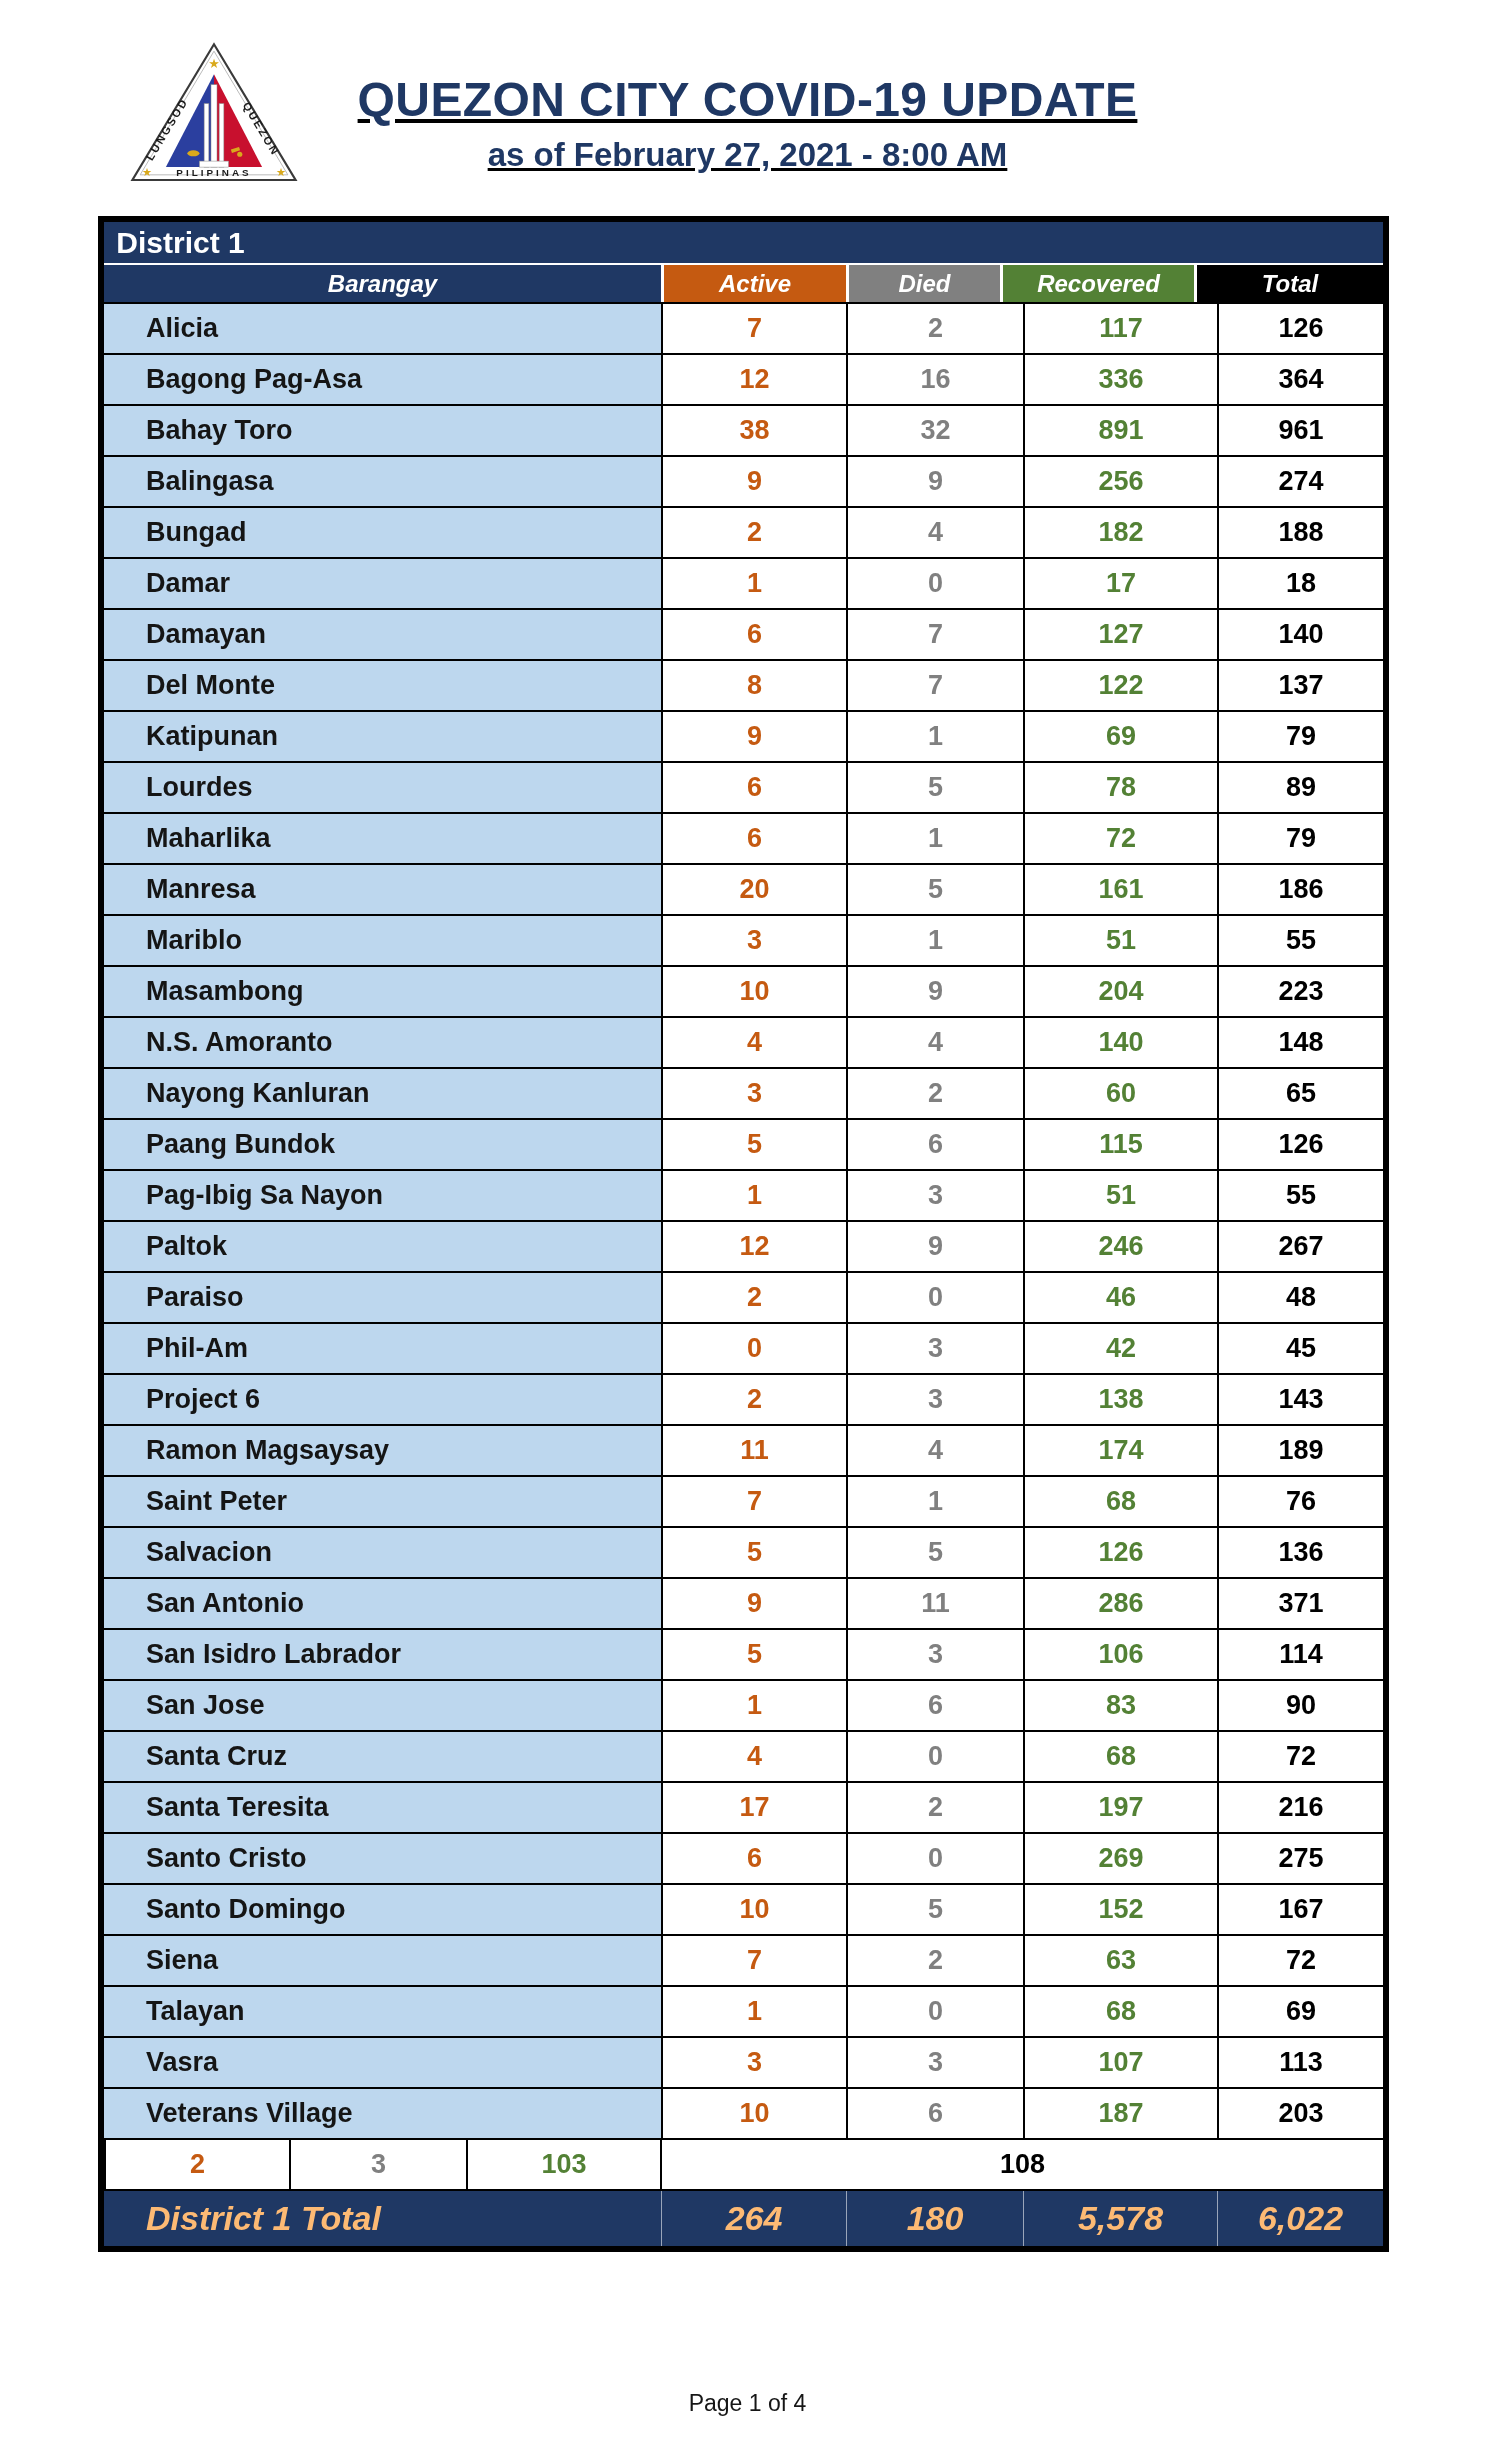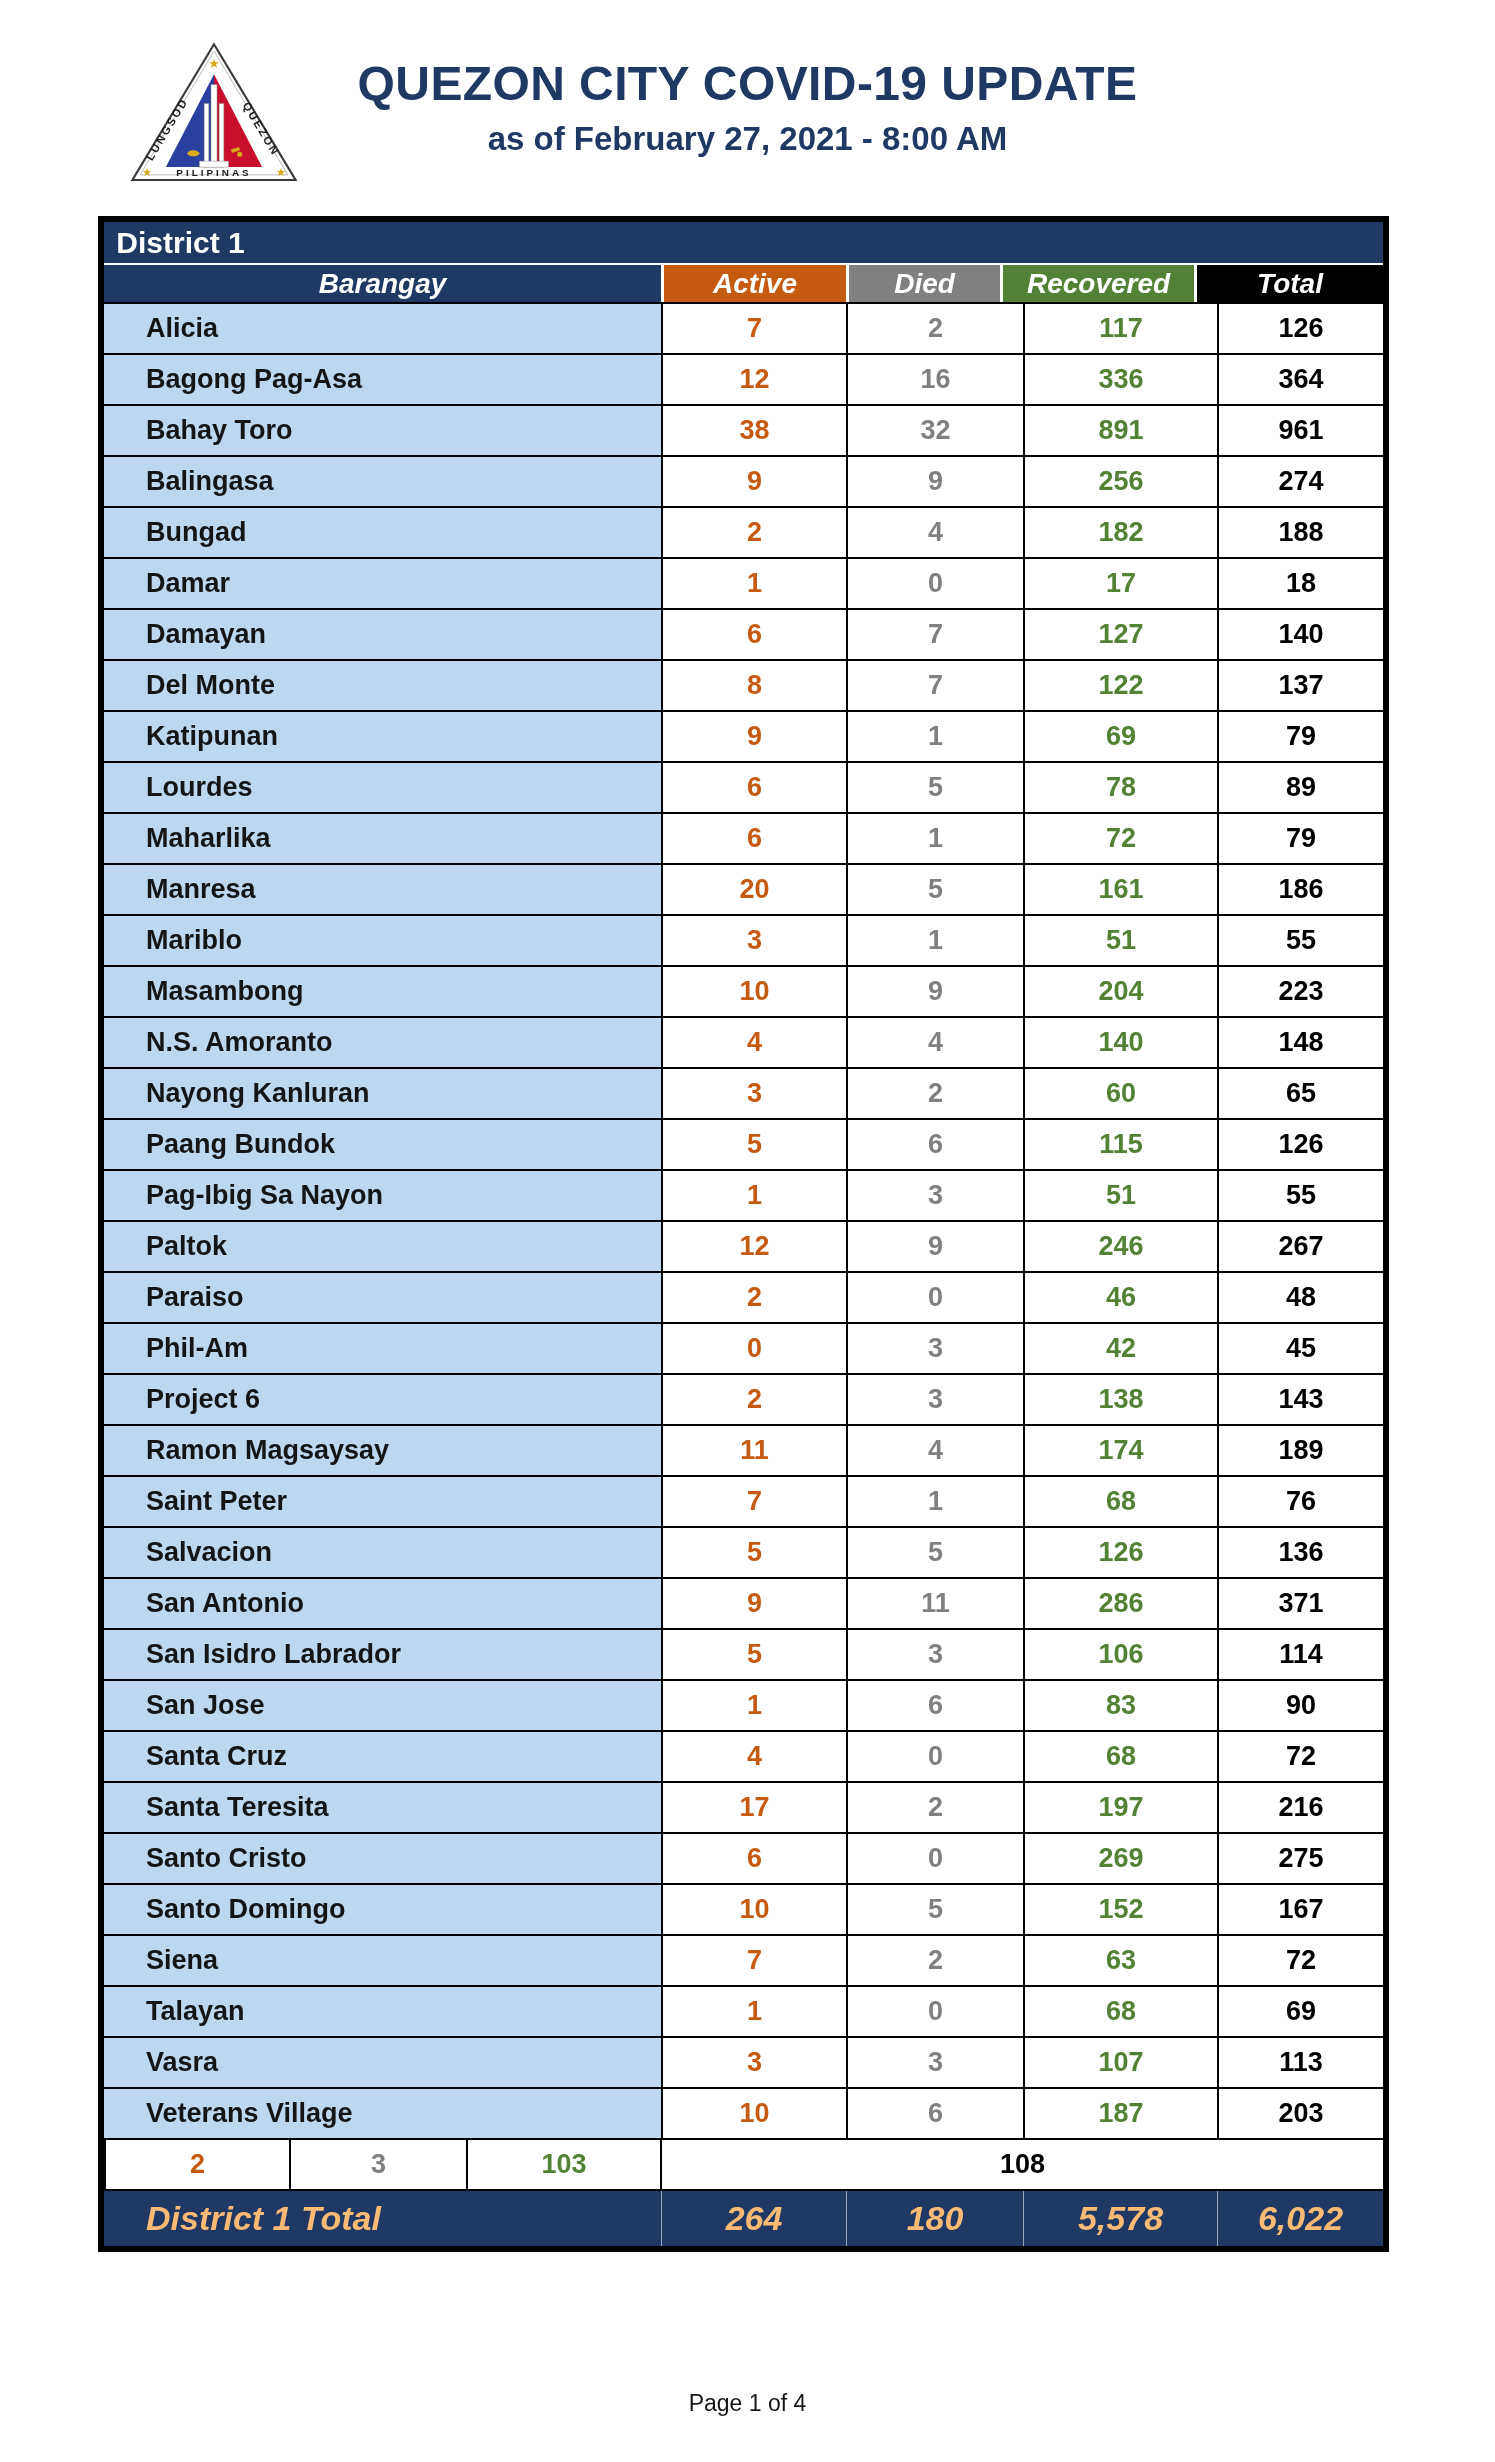--- a/index.html
+++ b/index.html
@@ -7,32 +7,32 @@
     --died_gray:#808080; --recovered_green:#538135; --total_black:#000000;
     --ink:#111111;
   }
   *{margin:0;padding:0;box-sizing:border-box;}
   html,body{background:#ffffff;}
   body{font-family:"Liberation Sans","DejaVu Sans",sans-serif;}
   .page{position:relative;width:1495px;height:2462px;background:#fff;overflow:hidden;}
 
   
   .logo{position:absolute;left:128px;top:40px;width:172px;height:146px;}
-  .title-block{position:absolute;left:0;top:56px;width:100%;text-align:center;}
+  .title-block{position:absolute;left:0;top:72px;width:100%;text-align:center;text-decoration:underline;}
   .title{font-size:48px;font-weight:700;color:var(--navy);letter-spacing:0.4px;line-height:56px;}
   .subtitle{font-size:33px;font-weight:700;color:var(--navy);margin-top:7px;line-height:40px;}
 
   
   .covid-table{position:absolute;left:98px;top:216px;width:1291px;border:6.2px solid #000;background:#fff;}
   .district-band{height:43px;background:var(--navy);border-bottom:2.6px solid #fff;
     display:flex;align-items:center;padding-left:12.3px;text-align:center;}
   .district-band .label{color:#fff;font-size:30px;font-weight:700;}
   .hdr-row{display:flex;height:39px;border-bottom:2.6px solid #000;background:#fff;}
   .hdr-cell{display:flex;align-items:center;justify-content:center;
-    color:#fff;font-size:28px;font-weight:700;font-style:italic;}
+    color:#fff;font-size:24px;font-weight:700;font-style:italic;}
   .hdr-cell.c-name{width:557px;background:var(--navy);}
   .hdr-cell.c-active{width:185px;background:var(--active_orange);border-left:3.5px solid #fff;}
   .hdr-cell.c-died{width:154px;background:var(--died_gray);border-left:3.5px solid #fff;}
   .hdr-cell.c-recovered{width:194px;background:var(--recovered_green);border-left:3.5px solid #fff;}
   .hdr-cell.c-total{flex:1;background:var(--total_black);border-left:3.5px solid #fff;}
 
   .rows .t-row{display:flex;height:51px;border-bottom:2.2px solid #000;}
   .t-cell{display:flex;align-items:center;justify-content:center;
     font-size:27px;font-weight:700;color:var(--ink);background:#fff;}
   .t-cell.c-name{width:557px;background:var(--light_blue);justify-content:flex-start;

